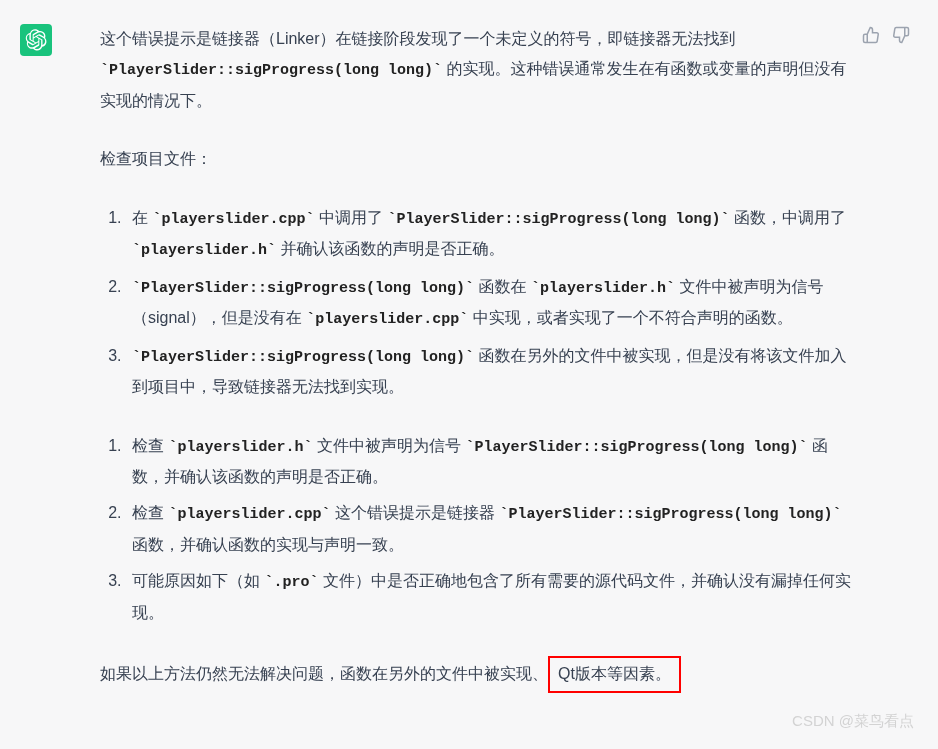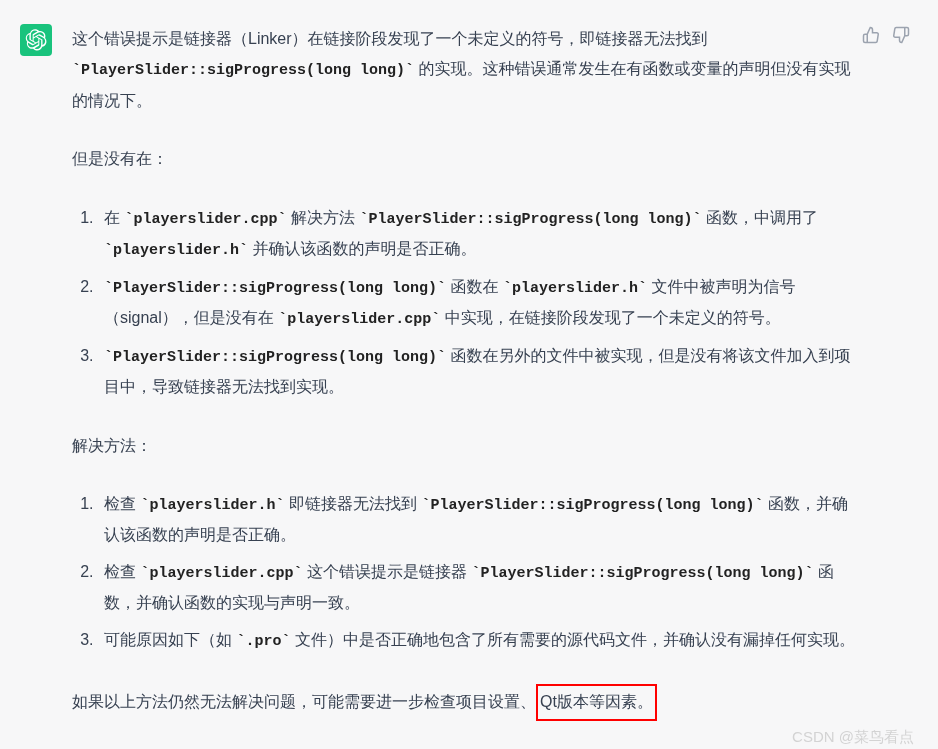--- a/index.html
+++ b/index.html
@@ -33,20 +33,21 @@
     .avatar svg {
       width: 22px;
       height: 22px;
     }
     .content {
       flex: 1;
       color: #374151;
       font-size: 16px;
       line-height: 1.9;
       padding-right: 60px;
+      margin-left: 28px;
     }
     .feedback {
       position: absolute;
       top: 26px;
       right: 28px;
       display: flex;
       gap: 12px;
     }
     .feedback-icon {
       width: 18px;
@@ -70,26 +71,26 @@
       color: #374151;
     }
     code {
       font-family: "Consolas", "Monaco", "Courier New", monospace;
       font-size: 15px;
       font-weight: bold;
       color: #222;
     }
     .highlight-box {
       border: 2px solid #ff0000;
-      padding: 1px 2px;
+      padding: 1px 8px;
       display: inline-block;
     }
     .watermark {
       position: absolute;
-      bottom: 2px;
+      bottom: 18px;
       right: 24px;
       color: #c0c0c0;
       font-size: 15px;
       opacity: 0.65;
     }
   </style>
 </head>
 <body>
 
 <div class="message-container">
@@ -97,50 +98,49 @@
     <svg viewBox="0 0 41 41" fill="none">
       <path d="M37.5 16.8c.9-2.7.6-5.7-.8-8.2-2.1-3.7-6.4-5.6-10.5-4.7C24.3 1.8 21.6.6 18.8.6c-4.3 0-8.1 2.8-9.4 6.8-2.8.6-5.2 2.3-6.6 4.8-2.2 3.7-1.7 8.4 1.2 11.6-.9 2.7-.6 5.7.8 8.2 2.1 3.7 6.4 5.6 10.5 4.7 1.9 2.1 4.5 3.3 7.4 3.3 4.3 0 8.1-2.8 9.4-6.8 2.8-.6 5.2-2.3 6.6-4.8 2.1-3.7 1.6-8.3-1.2-11.6zM22.6 37.5c-1.8 0-3.5-.6-4.8-1.7l.2-.1 8-4.6c.4-.2.7-.7.7-1.1v-11.3l3.4 2v9.3c0 4.1-3.4 7.5-7.5 7.5zM6.4 30.6c-.9-1.5-1.2-3.3-.9-5l.2.1 8 4.6c.4.2.9.2 1.3 0l9.8-5.7v3.9l-8.1 4.7c-3.6 2.1-8.2.9-10.3-2.6zM4.3 13.1c.9-1.5 2.3-2.7 3.9-3.3v9.5c0 .5.2.9.7 1.1l9.8 5.7-3.4 2-8.1-4.6c-3.5-2.1-4.8-6.8-2.9-10.4zm27.8 6.5l-9.8-5.7 3.4-2 8.1 4.6c3.6 2.1 4.8 6.7 2.7 10.2-.9 1.5-2.3 2.7-3.9 3.3v-9.5c.1-.3-.1-.7-.5-.9zm3.4-5.1l-.2-.1-8-4.6c-.4-.2-.9-.2-1.3 0l-9.8 5.7v-3.9l8.1-4.7c3.6-2.1 8.2-.8 10.2 2.7.8 1.5 1.1 3.2.8 4.9zm-21.2 7l-3.4-2v-9.3c0-4.1 3.4-7.5 7.5-7.5 1.8 0 3.5.6 4.8 1.7l-.2.1-8 4.6c-.4.2-.7.7-.7 1.1v11.3zm1.8-4l4.4-2.5 4.4 2.5v5l-4.4 2.5-4.4-2.5v-5z" fill="white"></path>
     </svg>
   </div>
 
   <div class="content">
     <p>
       <span>这个错误提示是链接器（Linker）在链接阶段发现了一个未定义的符号，即链接器无法找到 </span><code>`PlayerSlider::sigProgress(long long)`</code><span> 的实现。这种错误通常发生在有函数或变量的声明但没有实现的情况下。</span>
     </p>
 
-    <p>但是没有在：</p>
+    <p>检查项目文件：</p>
 
     <ol>
       <li>
-        <span>在 </span><code>`playerslider.cpp`</code><span> 解决方法 </span><code>`PlayerSlider::sigProgress(long long)`</code><span> 函数，中调用了 </span><code>`playerslider.h`</code><span> 并确认该函数的声明是否正确。</span>
+        <span>在 </span><code>`playerslider.cpp`</code><span> 中调用了 </span><code>`PlayerSlider::sigProgress(long long)`</code><span> 函数，中调用了 </span><code>`playerslider.h`</code><span> 并确认该函数的声明是否正确。</span>
       </li>
       <li>
-        <code>`PlayerSlider::sigProgress(long long)`</code><span> 函数在 </span><code>`playerslider.h`</code><span> 文件中被声明为信号（signal），但是没有在 </span><code>`playerslider.cpp`</code><span> 中实现，在链接阶段发现了一个未定义的符号。</span>
+        <code>`PlayerSlider::sigProgress(long long)`</code><span> 函数在 </span><code>`playerslider.h`</code><span> 文件中被声明为信号（signal），但是没有在 </span><code>`playerslider.cpp`</code><span> 中实现，或者实现了一个不符合声明的函数。</span>
       </li>
       <li>
         <code>`PlayerSlider::sigProgress(long long)`</code><span> 函数在另外的文件中被实现，但是没有将该文件加入到项目中，导致链接器无法找到实现。</span>
       </li>
     </ol>
 
-    <p>解决方法：</p>
 
     <ol>
       <li>
-        <span>检查 </span><code>`playerslider.h`</code><span> 即链接器无法找到 </span><code>`PlayerSlider::sigProgress(long long)`</code><span> 函数，并确认该函数的声明是否正确。</span>
+        <span>检查 </span><code>`playerslider.h`</code><span> 文件中被声明为信号 </span><code>`PlayerSlider::sigProgress(long long)`</code><span> 函数，并确认该函数的声明是否正确。</span>
       </li>
       <li>
         <span>检查 </span><code>`playerslider.cpp`</code><span> 这个错误提示是链接器 </span><code>`PlayerSlider::sigProgress(long long)`</code><span> 函数，并确认函数的实现与声明一致。</span>
       </li>
       <li>
         <span>可能原因如下（如 </span><code>`.pro`</code><span> 文件）中是否正确地包含了所有需要的源代码文件，并确认没有漏掉任何实现。</span>
       </li>
     </ol>
 
     <p>
-      <span>如果以上方法仍然无法解决问题，可能需要进一步检查项目设置、</span><span class="highlight-box"><span>Qt版本等因素。</span></span>
+      <span>如果以上方法仍然无法解决问题，函数在另外的文件中被实现、</span><span class="highlight-box"><span>Qt版本等因素。</span></span>
     </p>
   </div>
 </div>
 
 <div class="feedback">
   <svg class="feedback-icon" viewBox="0 0 24 24" fill="none" stroke="currentColor" stroke-width="2">
     <path d="M14 9V5a3 3 0 0 0-3-3l-4 9v11h11.28a2 2 0 0 0 2-1.7l1.38-9a2 2 0 0 0-2-2.3zM7 22H4a2 2 0 0 1-2-2v-7a2 2 0 0 1 2-2h3"></path>
   </svg>
   <svg class="feedback-icon" viewBox="0 0 24 24" fill="none" stroke="currentColor" stroke-width="2">
     <path d="M10 15v4a3 3 0 0 0 3 3l4-9V2H5.72a2 2 0 0 0-2 1.7l-1.38 9a2 2 0 0 0 2 2.3zm7-13h3a2 2 0 0 1 2 2v7a2 2 0 0 1-2 2h-3"></path>

